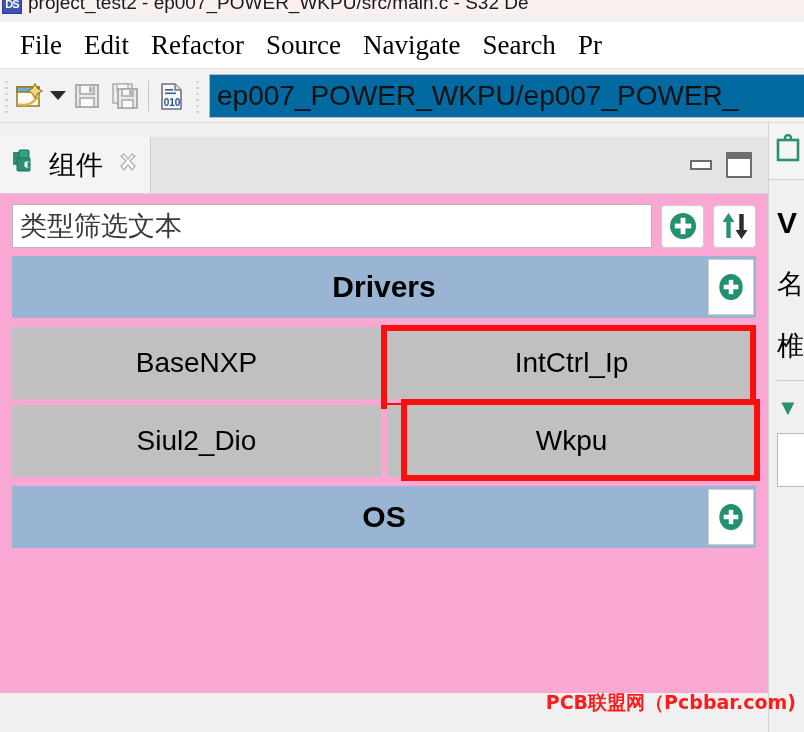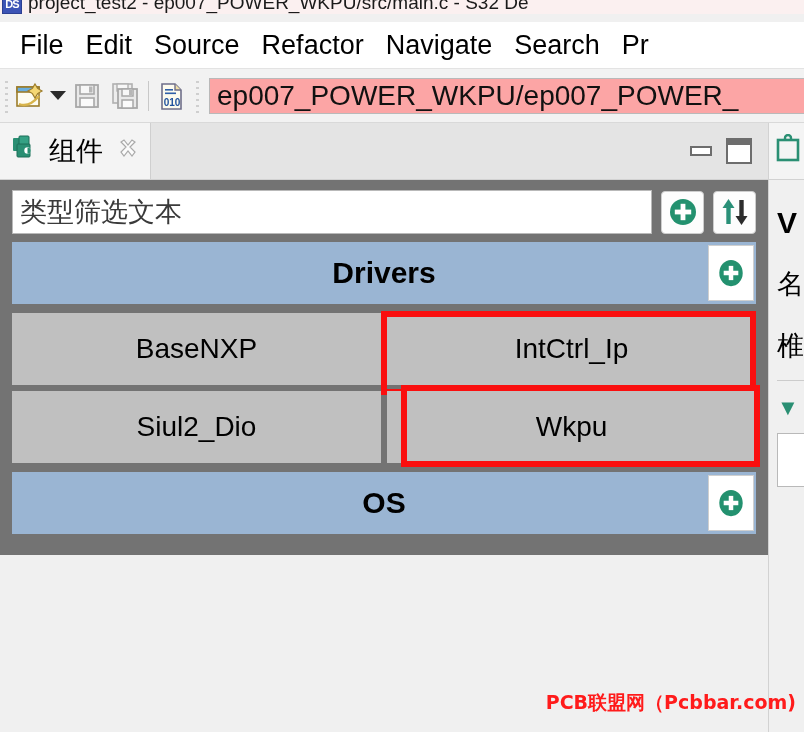--- a/index.html
+++ b/index.html
@@ -34,20 +34,21 @@
     white-space: nowrap; overflow: hidden;
   }
 
   
   .menubar {
     position: absolute; left: 0; top: 22px; width: 804px; height: 47px;
     background: #ffffff;
     display: flex; align-items: center;
     border-bottom: 1px solid #e3e3e3;
     overflow: hidden;
+    font-family: Liberation Serif, serif;
   }
   .menu-item {
     font-size: 27px; color: #000000;
     padding: 0 11px; white-space: nowrap;
     line-height: 1;
   }
   .menu-item:first-child { margin-left: 9px; }
 
   
   .toolbar {
@@ -73,33 +74,33 @@
   .tb-caret {
     width: 20px; height: 38px; display: flex; align-items: center; justify-content: center;
     flex: 0 0 auto;
   }
   .caret-tri {
     width: 0; height: 0;
     border-left: 8px solid transparent; border-right: 8px solid transparent;
     border-top: 9px solid #2b2b2b;
   }
   .pathfield {
-    flex: 1 1 auto; height: 36px; margin-left: 8px;
-    background: #fca5a5; border: 1px solid #b9b9b9; border-right: none;
+    flex: 1 1 auto; height: 44px; margin-left: 8px;
+    background: #0369a1; border: 1px solid #b9b9b9; border-right: none;
     display: flex; align-items: center;
     font-size: 28px; color: #111111;
     padding-left: 7px;
     white-space: nowrap; overflow: hidden;
   }
 
   
   .leftview {
-    position: absolute; left: 0; top: 123px;
-    width: 768px; height: 432px;
-    background: #737373;
+    position: absolute; left: 0; top: 137px;
+    width: 768px; height: 556px;
+    background: #f9a8d4;
     overflow: hidden;
   }
   .tabstrip {
     position: relative; height: 57px; width: 100%;
     background: #e4e4e4;
     display: flex; align-items: stretch;
     border-bottom: 1px solid #d2d2d2;
   }
   .tab {
     display: flex; align-items: center;
@@ -230,22 +231,22 @@
 <body>
 
 <div class="titlebar">
   <div class="titlebar-icon">DS</div>
   <div class="titlebar-text">project_test2 - ep007_POWER_WKPU/src/main.c - S32 De</div>
 </div>
 
 <div class="menubar">
   <div class="menu-item">File</div>
   <div class="menu-item">Edit</div>
+  <div class="menu-item">Refactor</div>
   <div class="menu-item">Source</div>
-  <div class="menu-item">Refactor</div>
   <div class="menu-item">Navigate</div>
   <div class="menu-item">Search</div>
   <div class="menu-item">Pr</div>
 </div>
 
 <div class="toolbar">
   <div class="tb-grip"></div>
 
   <div class="tb-btn">
     <svg width="30" height="30" viewBox="0 0 30 30">

